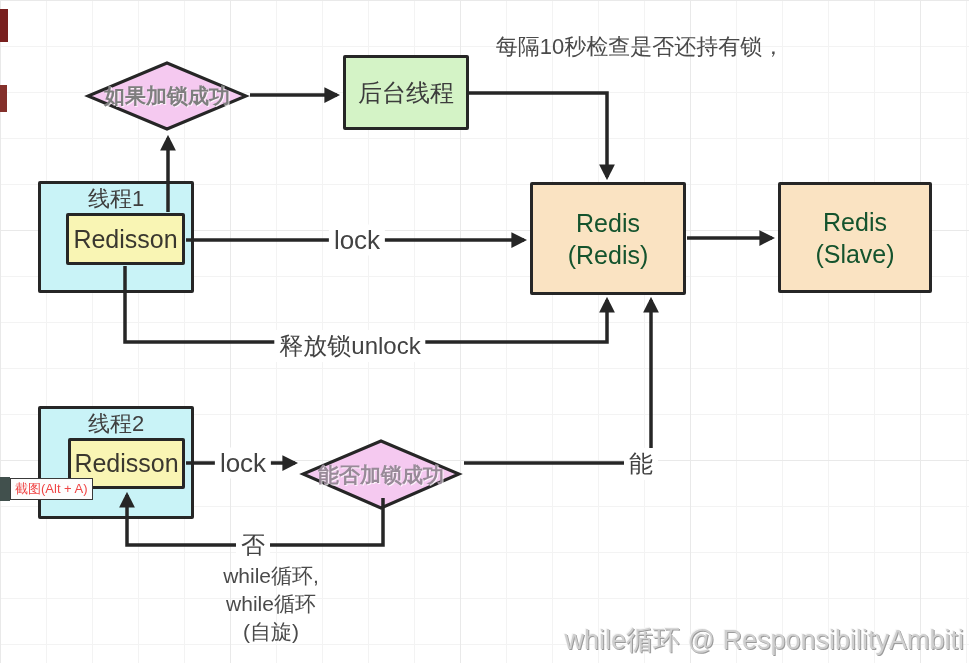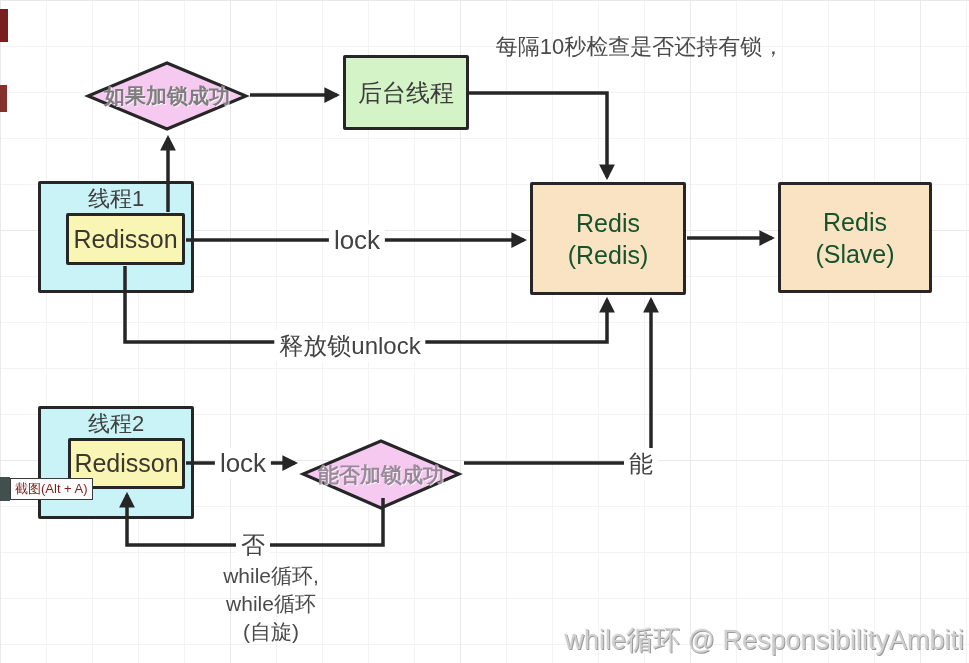--- a/index.html
+++ b/index.html
@@ -30,21 +30,21 @@
   }
   .wires{position:absolute;left:0;top:0;pointer-events:none;}
   .wire-label{
     position:absolute;transform:translate(-50%,-50%);background:#ffffff;
     padding:0 5px;font-size:26px;color:#424242;white-space:nowrap;
   }
   .wire-label.cjk{font-size:24px;}
   .note{position:absolute;text-align:center;color:#4a4a4a;font-size:22px;line-height:29px;white-space:nowrap;}
   .tooltip{
     position:absolute;left:10px;top:478px;background:#fdfdfd;border:1px solid #3a3a3a;
-    font-size:13px;color:#7f1d1d;padding:1px 4px;white-space:nowrap;
+    font-size:13px;color:#ef4444;padding:1px 4px;white-space:nowrap;
   }
   .watermark{
     position:absolute;right:5px;top:622px;font-size:27px;white-space:nowrap;
     color:#cfcfcf;text-shadow:1px 1px 0 #9b9b9b,-1px -1px 0 #f7f7f7;
   }
   .artifact{position:absolute;}
 </style>
 </head>
 <body>
 

